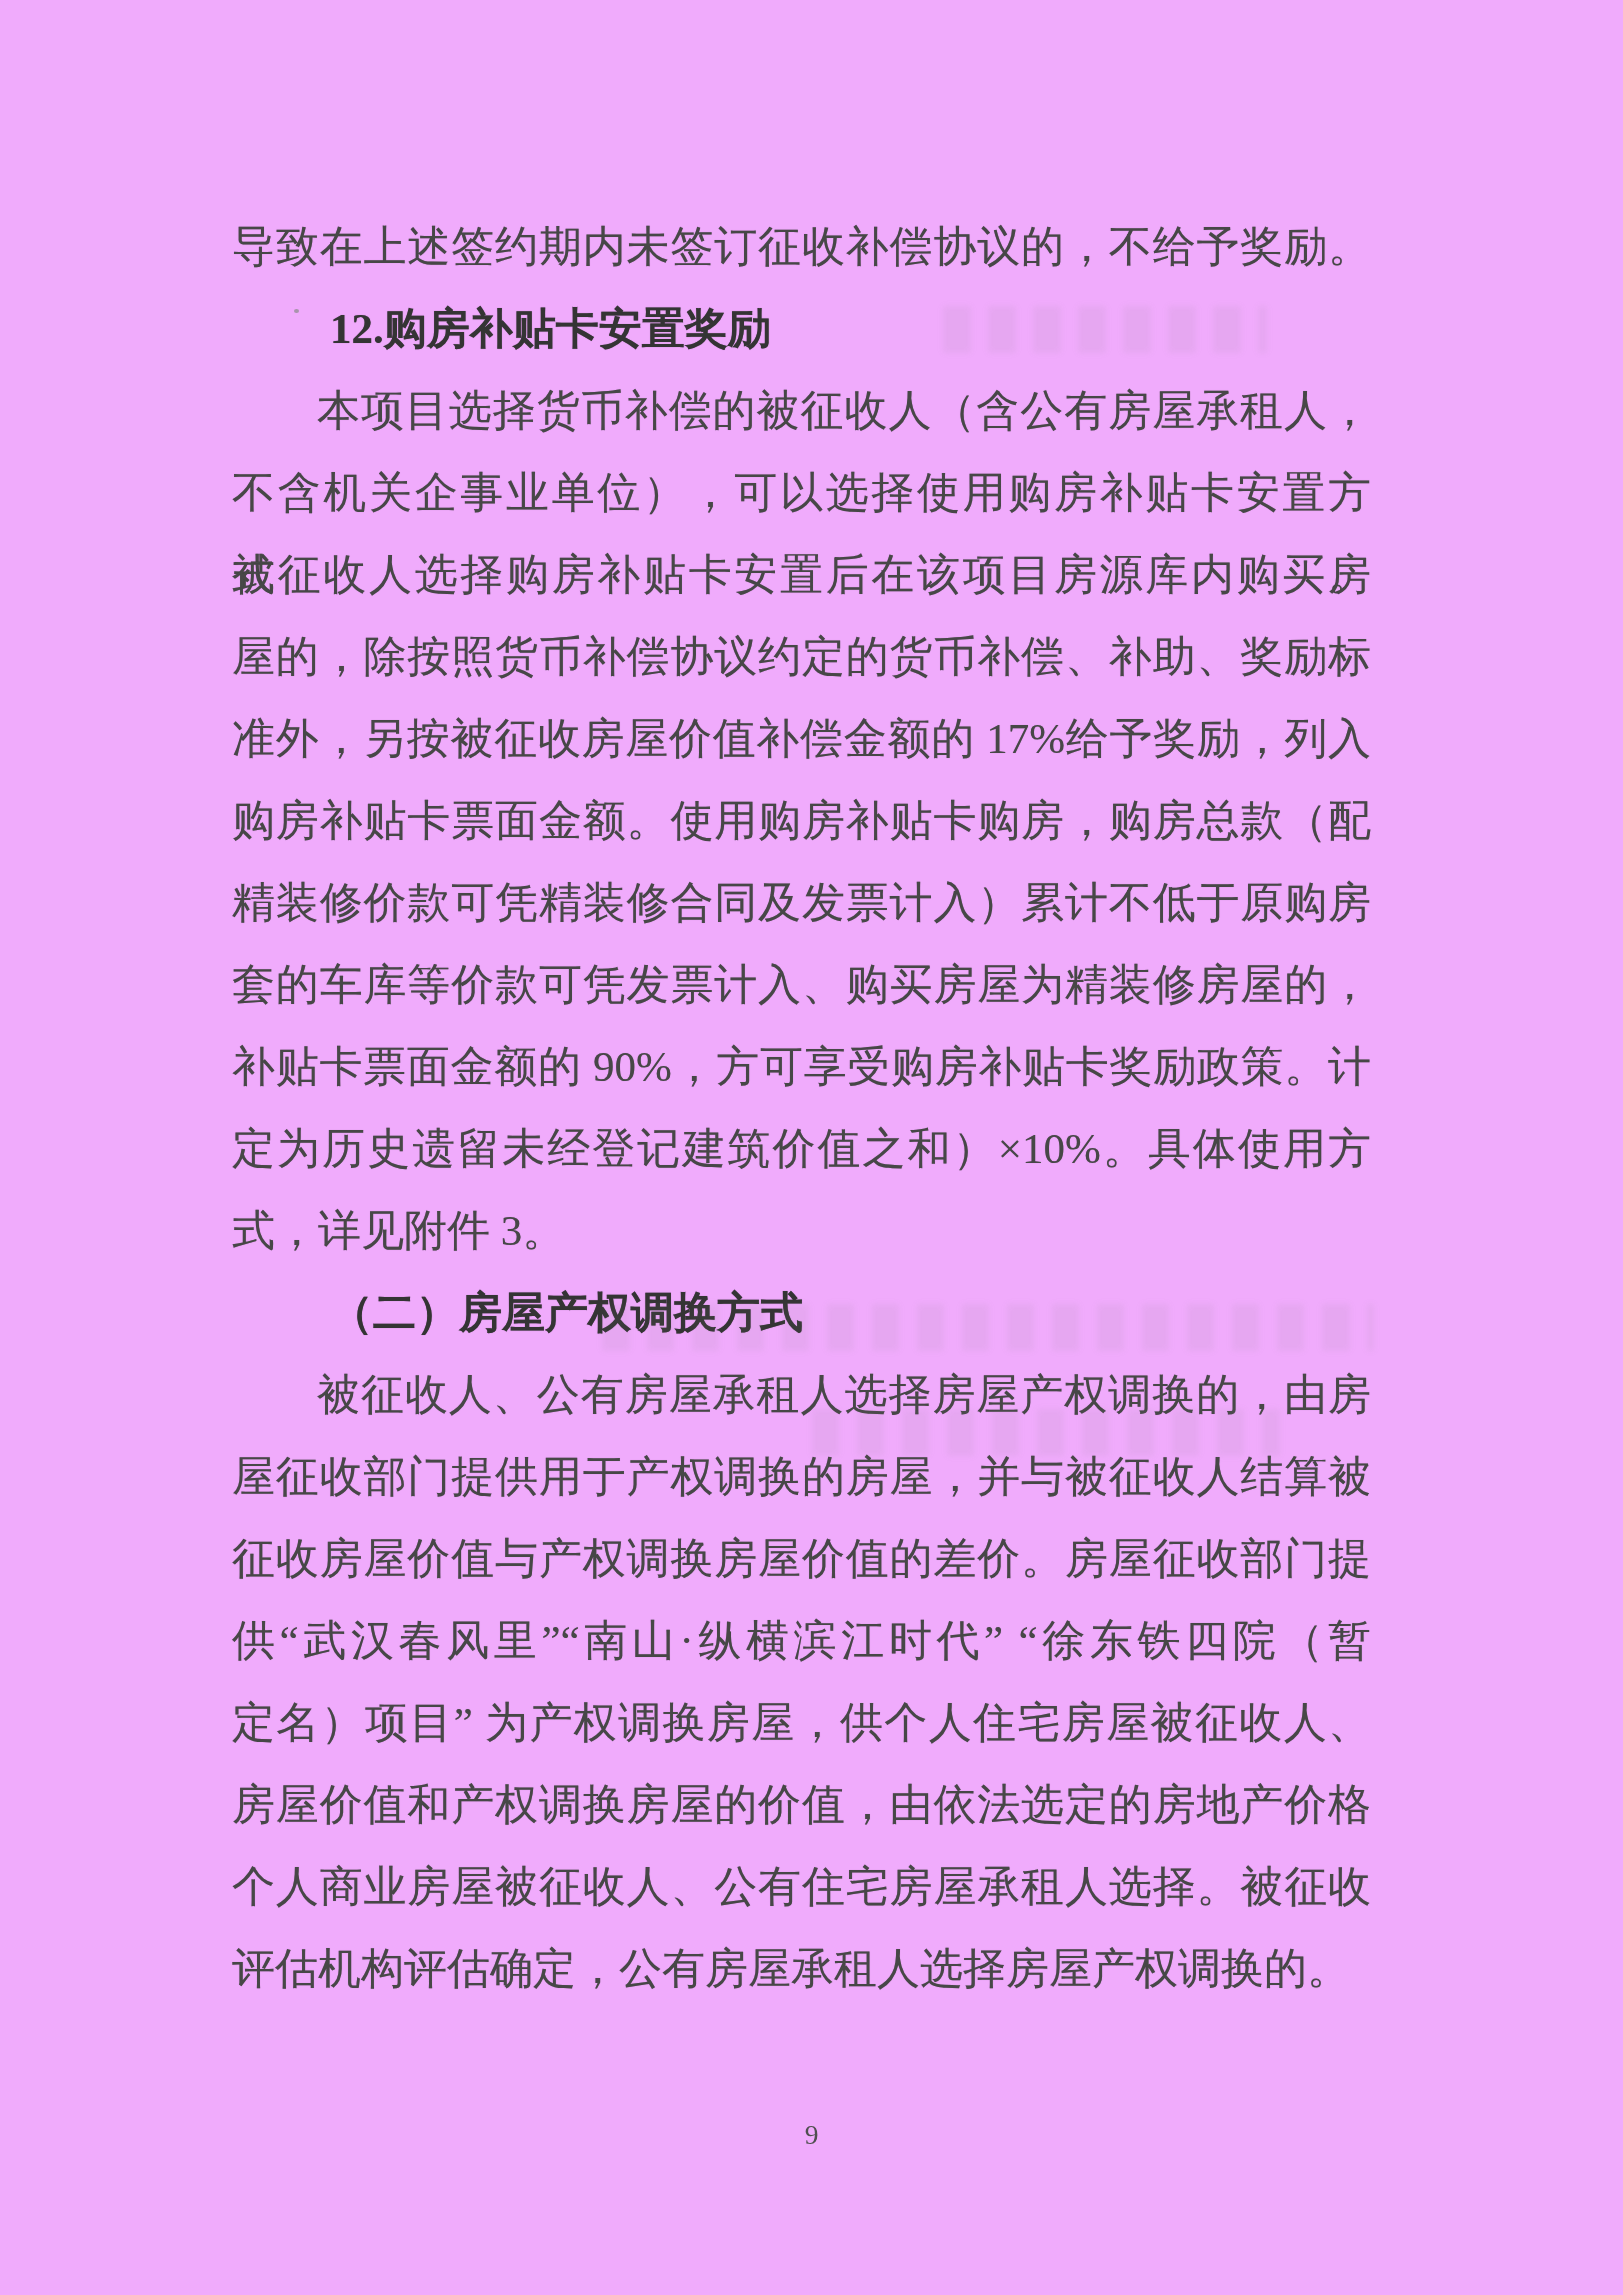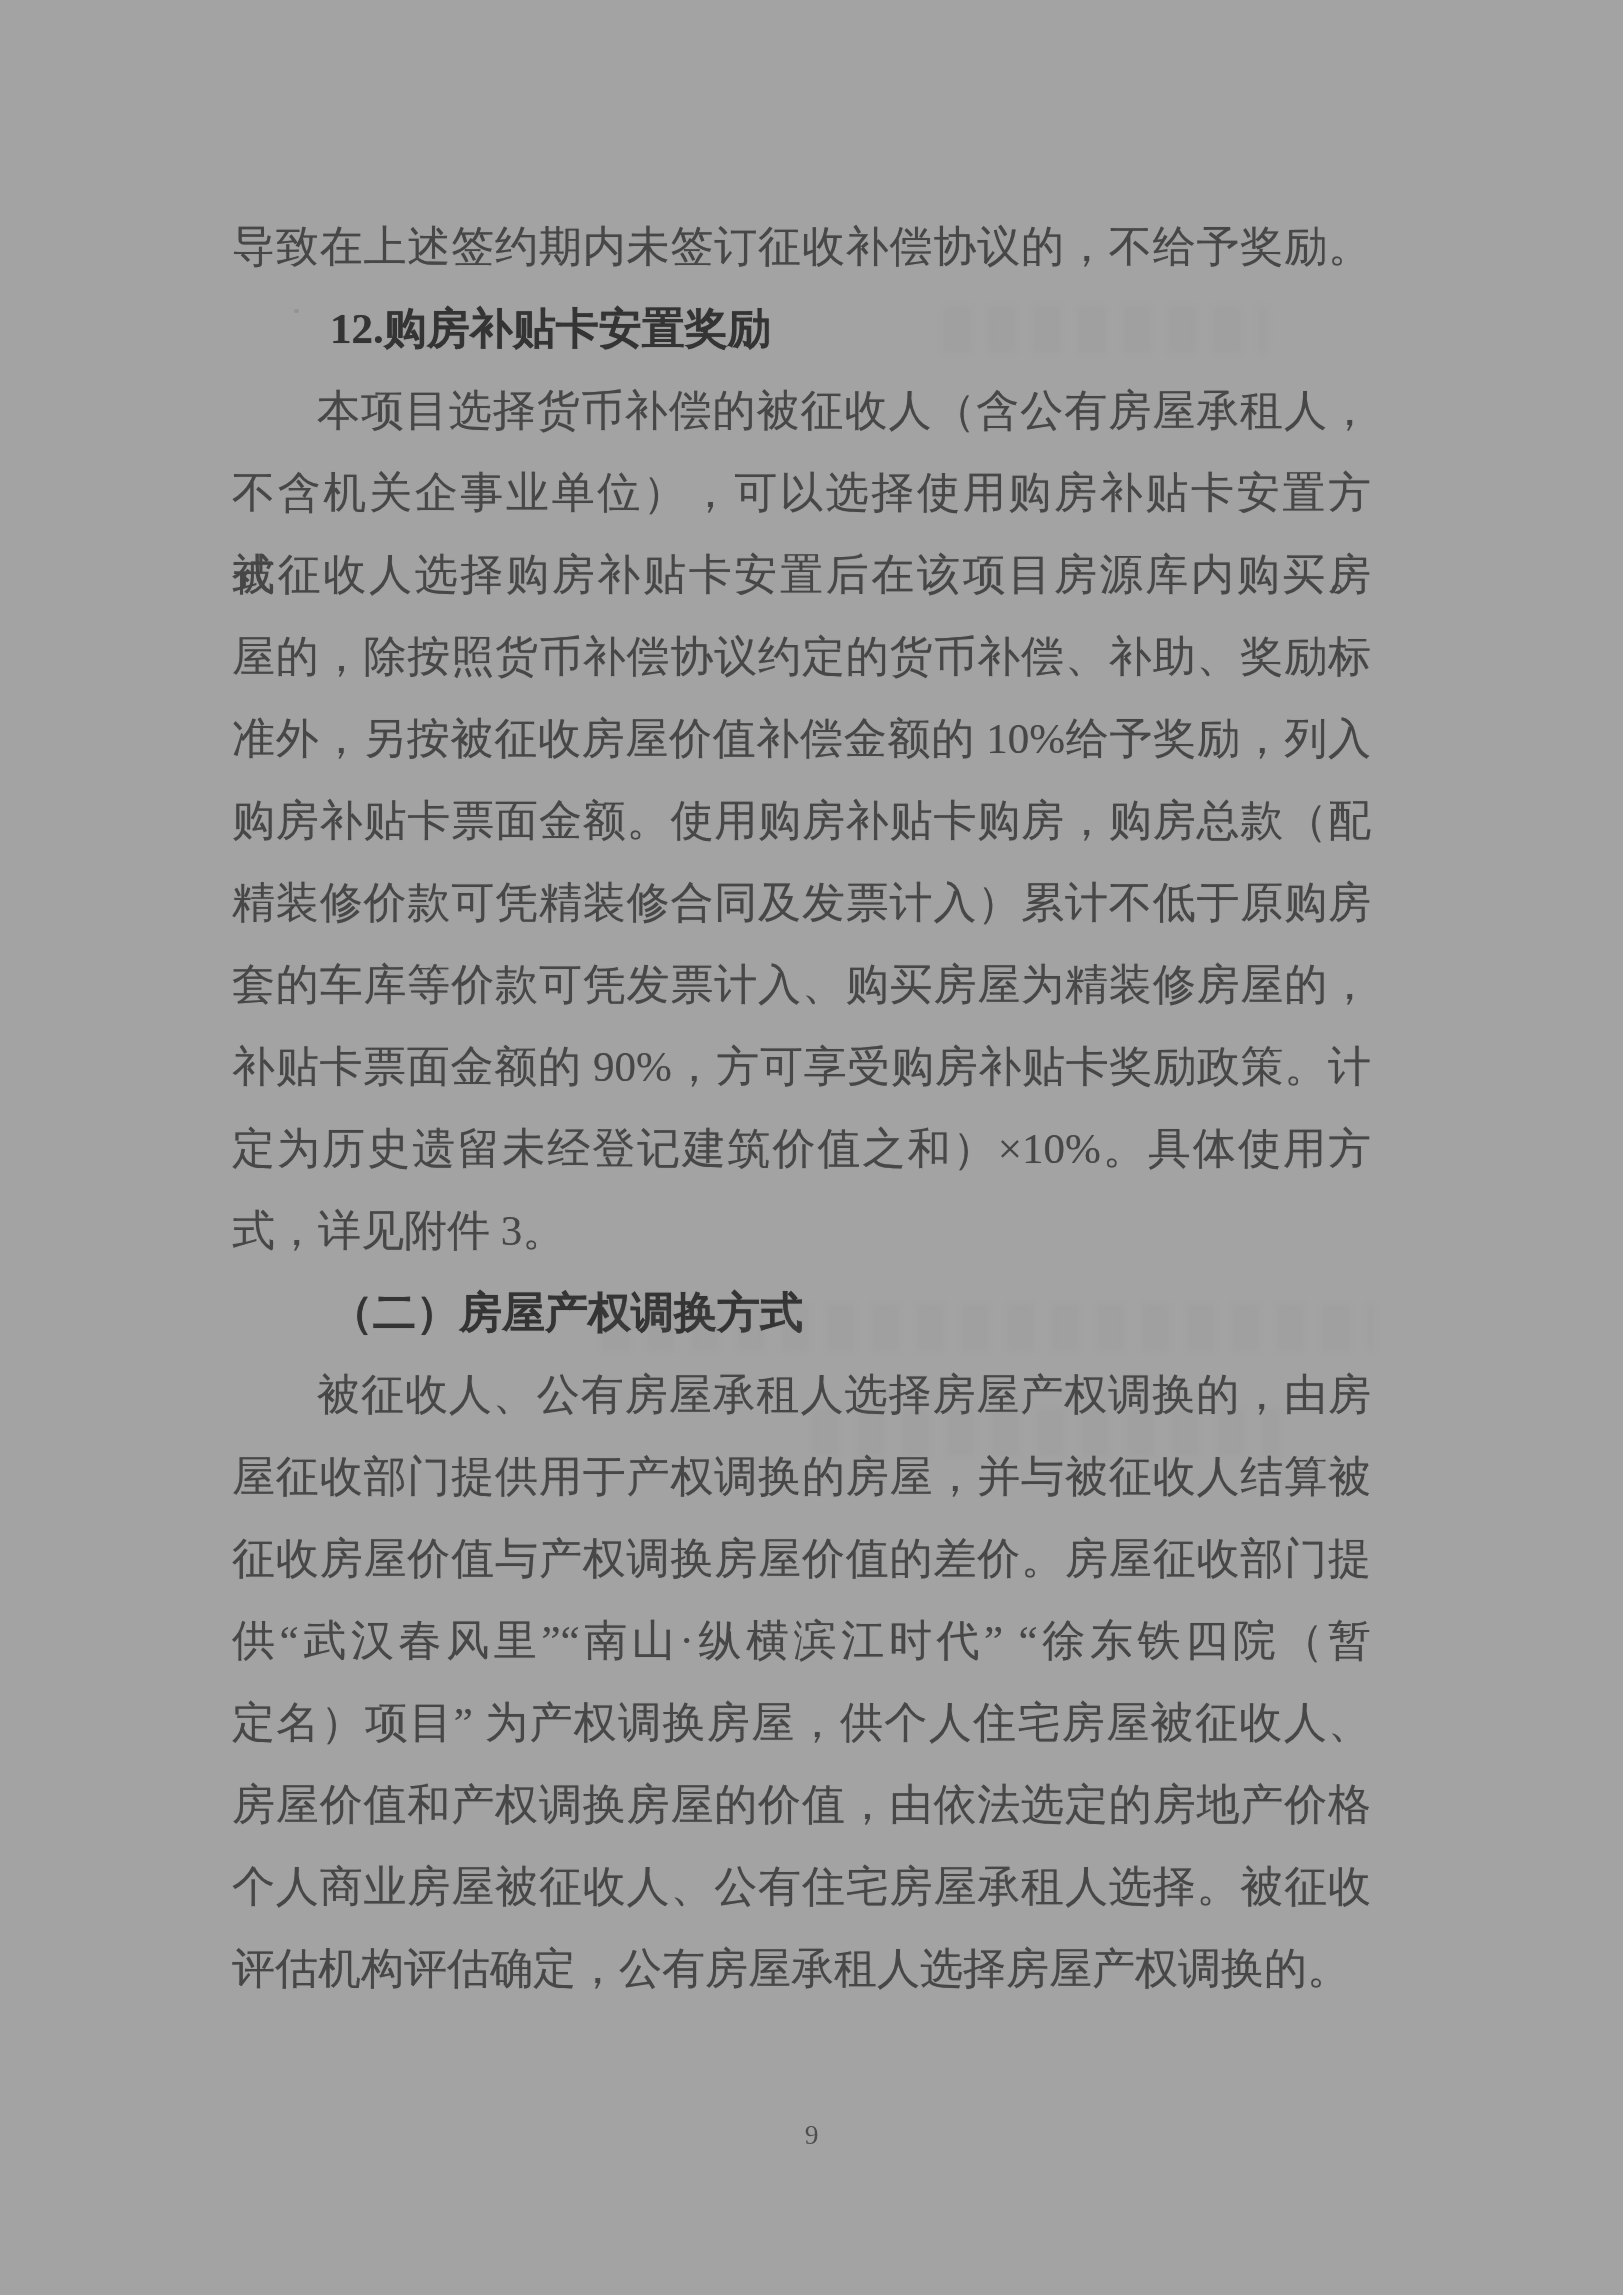--- a/index.html
+++ b/index.html
@@ -1,20 +1,20 @@
 <!DOCTYPE html>
 <html style="font-size:10.5px"><head>
 <meta charset="utf-8">
 <style>
   html,body{margin:0;padding:0;background:#e8e8e8;}
   .page{
     position:relative;
     width:1623px;
     height:2295px;
-    background:#a3a3a3;
+    background:#f0abfc;
     overflow:hidden;
     font-family:"Liberation Serif","DejaVu Serif",serif;
   }
   .content{
     position:absolute;
     left:232px;
     top:206px;
     width:1139px;
   }
   .line{
@@ -68,21 +68,21 @@
 <div class="page">
 
   <div class="content">
 
   <div class="line body justify">导致在上述签约期内未签订征收补偿协议的，不给予奖励。</div>
       <div class="line heading" style="text-indent: 98px;">12.购房补贴卡安置奖励</div>
       <div class="line body justify" style="text-indent: 85px;">本项目选择货币补偿的被征收人（含公有房屋承租人，</div>
       <div class="line body justify">不含机关企事业单位），可以选择使用购房补贴卡安置方式。</div>
       <div class="line body justify">被征收人选择购房补贴卡安置后在该项目房源库内购买房</div>
       <div class="line body justify">屋的，除按照货币补偿协议约定的货币补偿、补助、奖励标</div>
-      <div class="line body justify">准外，另按被征收房屋价值补偿金额的 10%给予奖励，列入</div>
+      <div class="line body justify">准外，另按被征收房屋价值补偿金额的 17%给予奖励，列入</div>
       <div class="line body justify">购房补贴卡票面金额。使用购房补贴卡购房，购房总款（配</div>
       <div class="line body justify">精装修价款可凭精装修合同及发票计入）累计不低于原购房</div>
       <div class="line body justify">套的车库等价款可凭发票计入、购买房屋为精装修房屋的，</div>
       <div class="line body justify">补贴卡票面金额的 90%，方可享受购房补贴卡奖励政策。计</div>
       <div class="line body justify">定为历史遗留未经登记建筑价值之和）×10%。具体使用方</div>
       <div class="line body">式，详见附件 3。</div>
       <div class="line heading" style="text-indent: 98px;">（二）房屋产权调换方式</div>
       <div class="line body justify" style="text-indent: 85px;">被征收人、公有房屋承租人选择房屋产权调换的，由房</div>
       <div class="line body justify">屋征收部门提供用于产权调换的房屋，并与被征收人结算被</div>
       <div class="line body justify">征收房屋价值与产权调换房屋价值的差价。房屋征收部门提</div>

